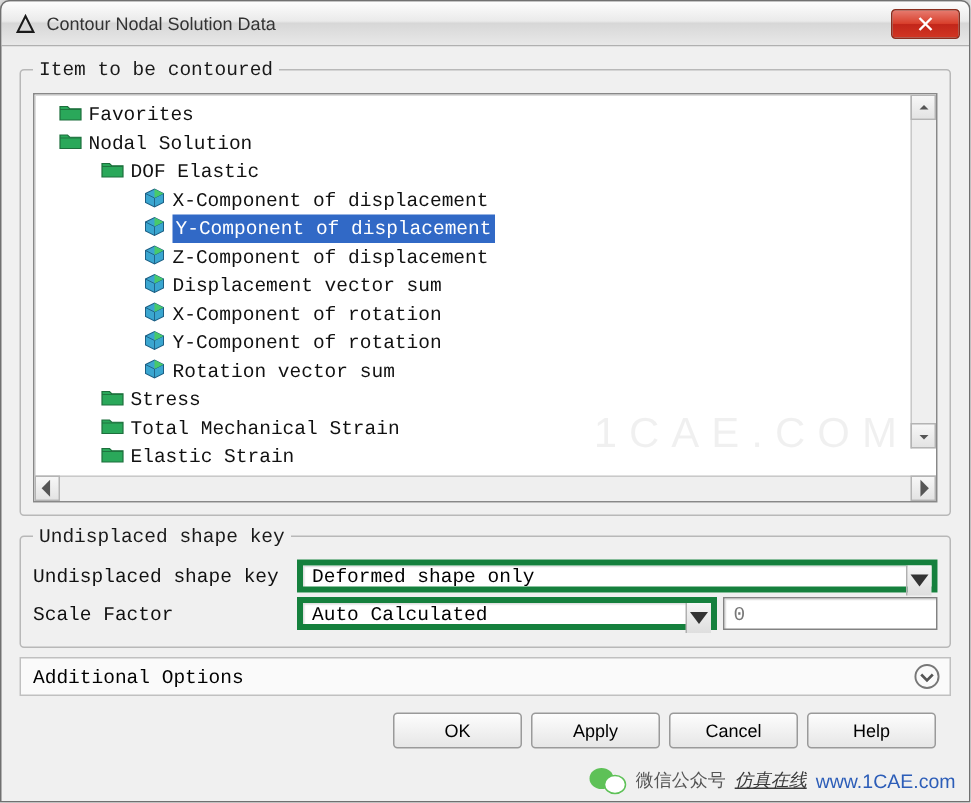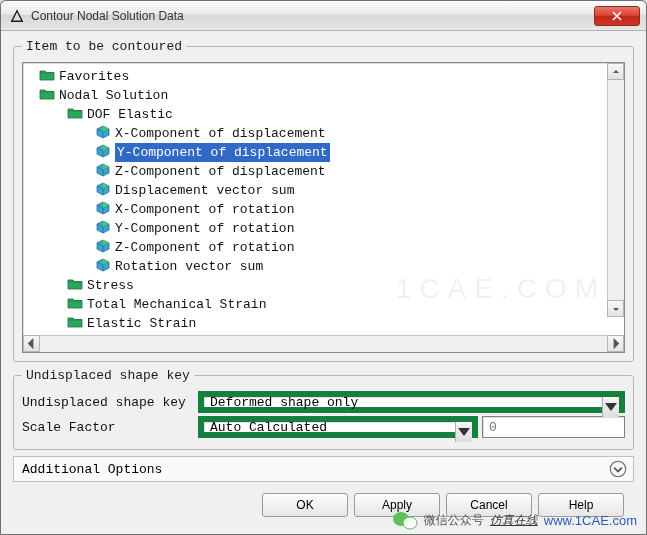--- a/index.html
+++ b/index.html
@@ -47,21 +47,21 @@
     width: 46px; height: 20px;
     background: linear-gradient(to bottom, #e67a6e 0%, #d9402d 48%, #c2261a 52%, #d13522 100%);
     border: 1px solid #8a2e1f;
     border-radius: 3px;
     display: flex; align-items: center; justify-content: center;
     cursor: pointer;
   }
   .close-btn svg { width: 10px; height: 10px; }
   .body {
     flex: 1;
-    padding: 8px 12px 6px 12px;
+    padding: 8px 12px 24px 12px;
     display: flex;
     flex-direction: column;
     gap: 6px;
     overflow: hidden;
   }
   fieldset {
     border: 1px solid #b8b8b8;
     border-radius: 3px;
     margin: 0;
     padding: 8px 8px 8px 8px;
@@ -146,21 +146,21 @@
   .form-label {
     width: 176px;
     font-family: "Courier New", monospace;
     font-size: 13px;
     color: #111;
   }
   .select {
     flex: 1;
     height: 22px;
     background: #fff;
-    border: 6px solid #15803d;
+    border: 4px solid #15803d;
     box-shadow: inset 1px 1px 1px #dcdcdc;
     display: flex;
     align-items: center;
     padding: 0 0 0 6px;
     font-family: "Courier New", monospace;
     font-size: 13px;
     position: relative;
   }
   .select .drop {
     width: 17px; height: 20px;
@@ -368,31 +368,20 @@
             </div>
             <div class="row">
               <span class="indent" style="width: 68px;"></span>
               <span class="node-icon">
                 <svg viewBox="0 0 16 14">
                   <path d="M2 4 L8 1 L14 4 L14 10 L8 13 L2 10 Z" fill="#3aa6d0" stroke="#1d5f84" stroke-width="0.7"></path>
                   <path d="M2 4 L8 7 L14 4 M8 7 L8 13" stroke="#1d5f84" stroke-width="0.6" fill="none"></path>
                   <path d="M8 1 L14 4 L8 7 Z" fill="#48c96a"></path>
                 </svg>
               </span>
-              <span class="node-label">Z-Component of rotation</span>
-            </div>
-            <div class="row">
-              <span class="indent" style="width: 68px;"></span>
-              <span class="node-icon">
-                <svg viewBox="0 0 16 14">
-                  <path d="M2 4 L8 1 L14 4 L14 10 L8 13 L2 10 Z" fill="#3aa6d0" stroke="#1d5f84" stroke-width="0.7"></path>
-                  <path d="M2 4 L8 7 L14 4 M8 7 L8 13" stroke="#1d5f84" stroke-width="0.6" fill="none"></path>
-                  <path d="M8 1 L14 4 L8 7 Z" fill="#48c96a"></path>
-                </svg>
-              </span>
               <span class="node-label">Rotation vector sum</span>
             </div>
             <div class="row">
               <span class="indent" style="width: 40px;"></span>
               <span class="node-icon">
                 <svg viewBox="0 0 16 14">
                   <path d="M1 3 L6 3 L7.5 4.5 L15 4.5 L15 12 L1 12 Z" fill="#2aa85a" stroke="#1d6f3c" stroke-width="0.8"></path>
                   <path d="M1 5 L15 5" stroke="#1d6f3c" stroke-width="0.6"></path>
                 </svg>
               </span>

